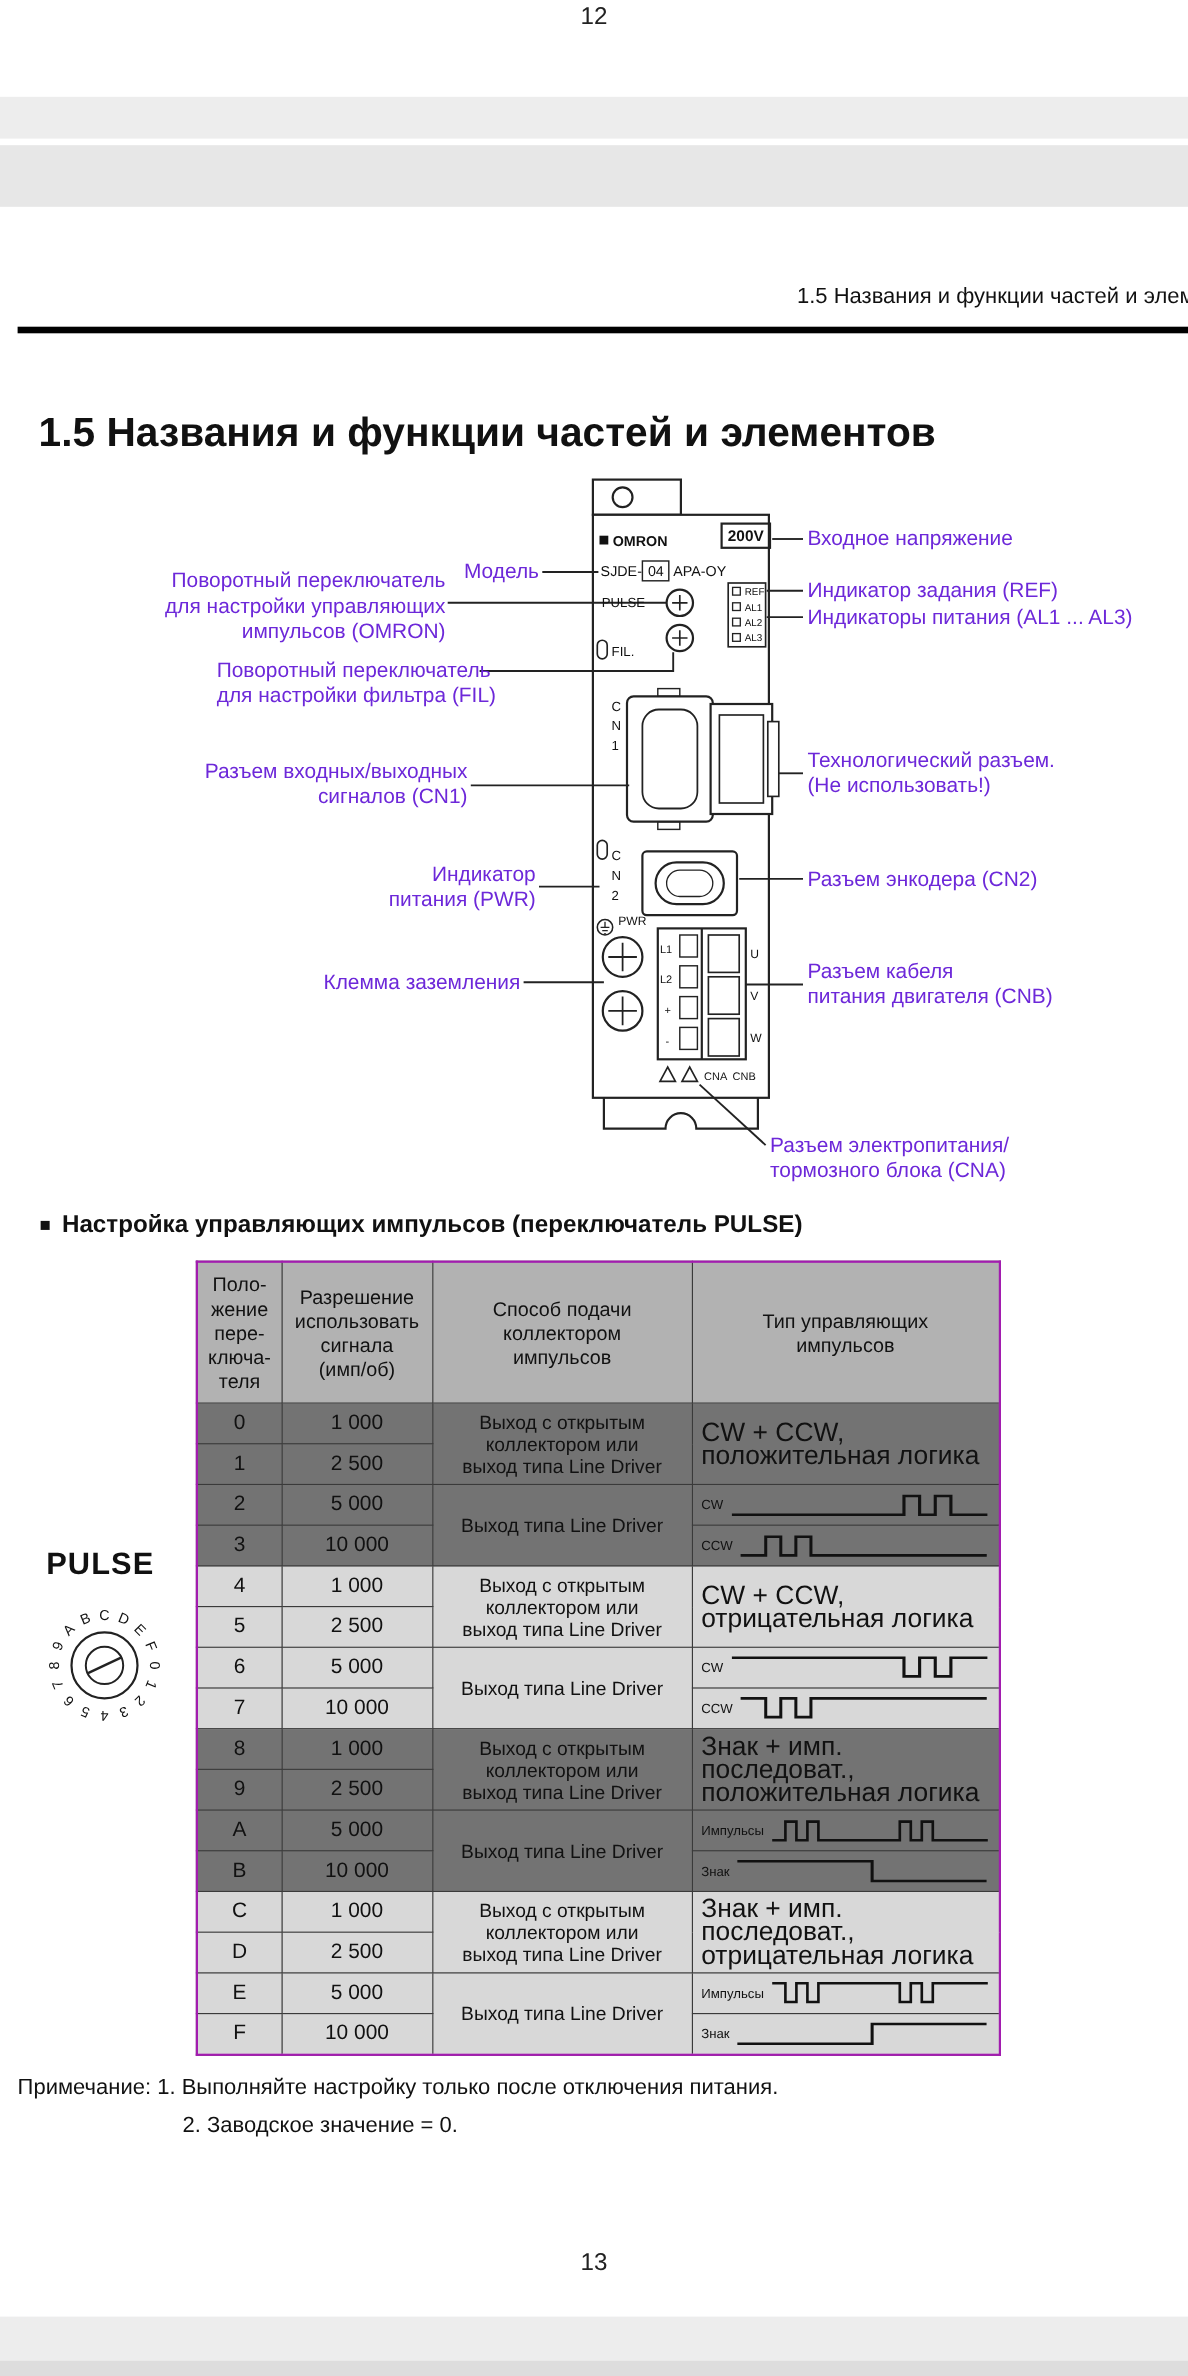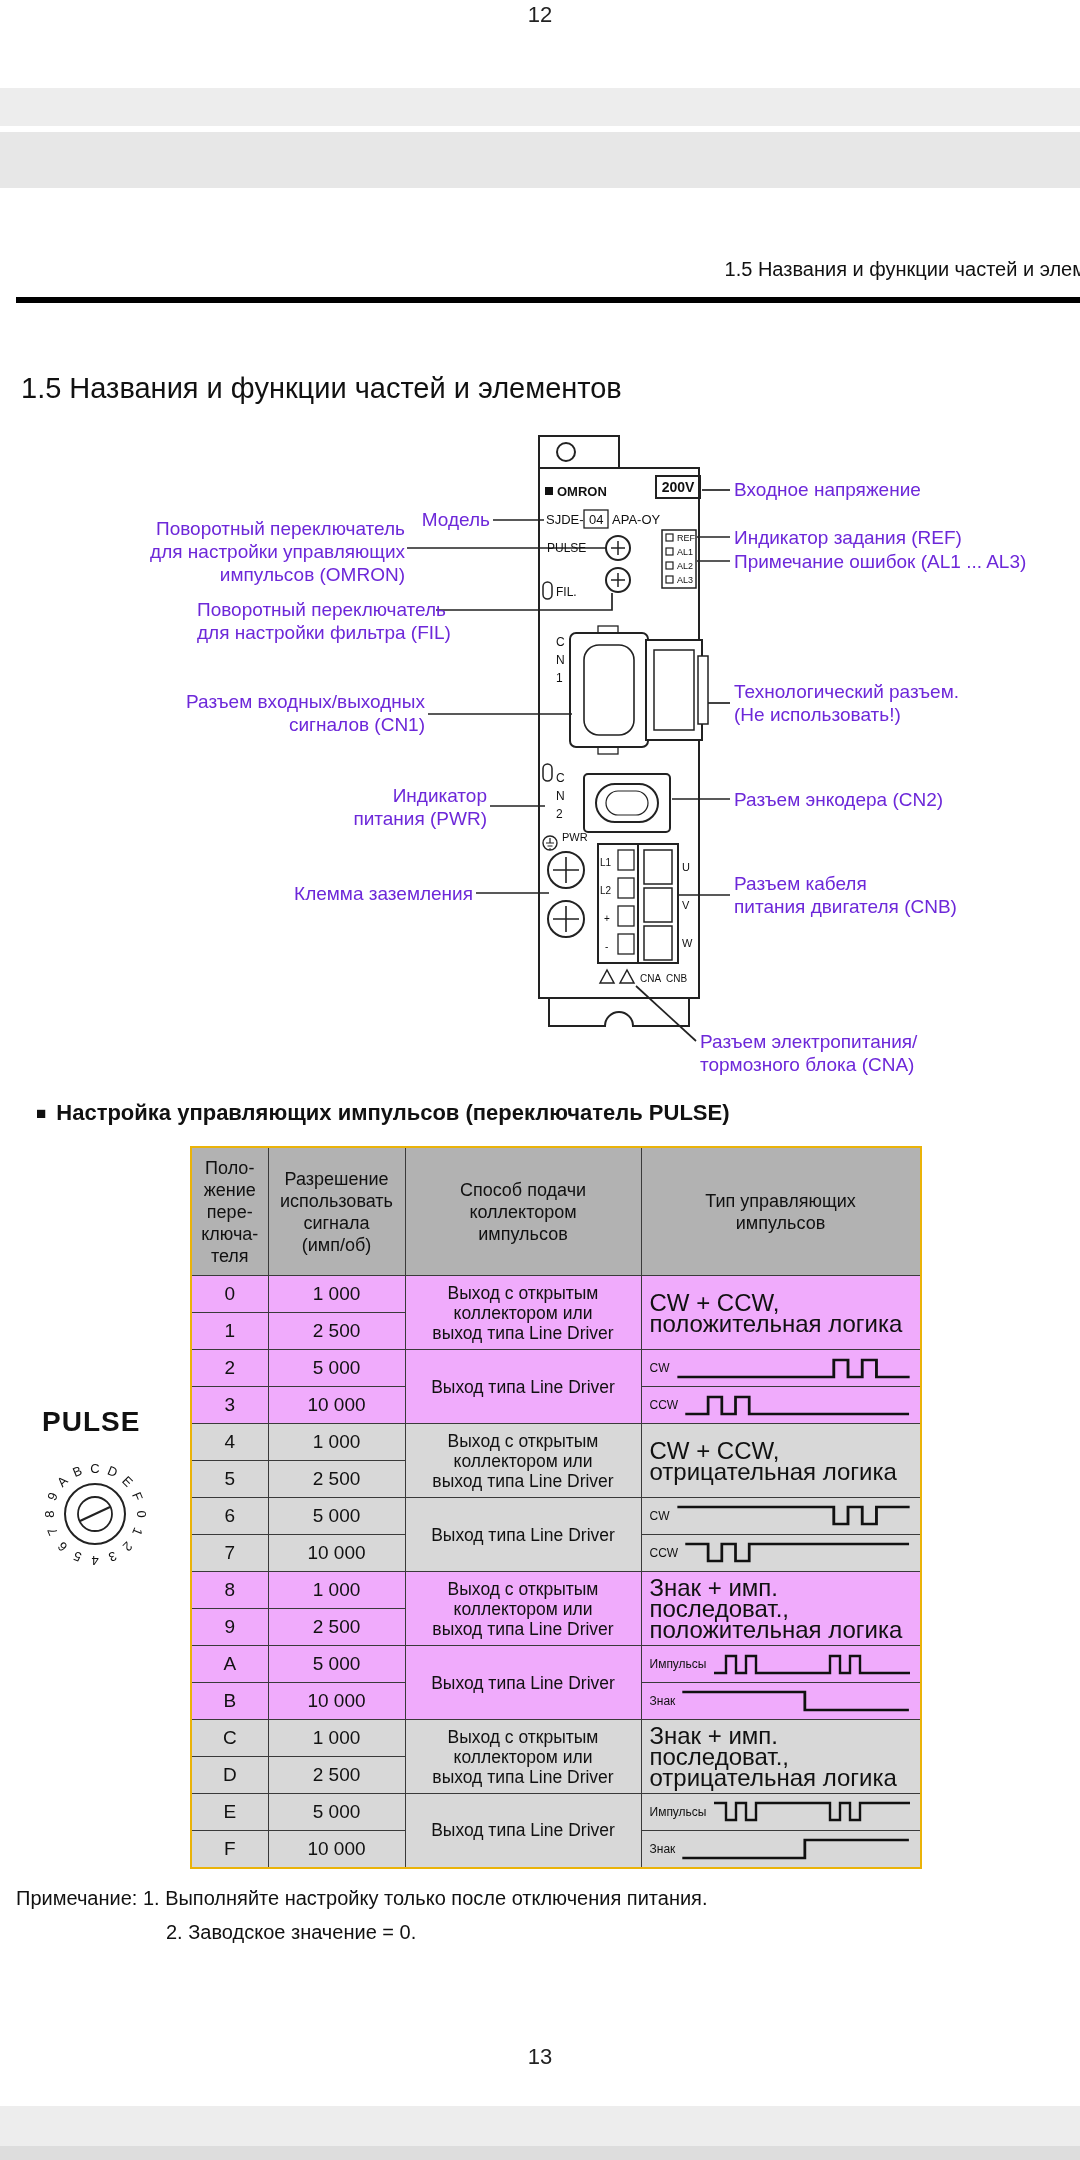--- a/index.html
+++ b/index.html
@@ -3,29 +3,29 @@
 <meta charset="utf-8">
 <style>
   html,body{margin:0;padding:0}
   body{width:1080px;height:2160px;position:relative;background:#fff;overflow:hidden;
        font-family:"Liberation Sans",sans-serif;color:#111;}
   .abs{position:absolute}
   .band{position:absolute;left:0;width:1080px}
   .pgnum{position:absolute;left:0;width:1080px;text-align:center;font-size:22px;color:#222}
   .runhdr{position:absolute;top:258px;right:-6px;font-size:20px;white-space:nowrap;color:#111}
   .rule{position:absolute;left:16px;top:297px;width:1064px;height:6px;background:#000}
-  .h1{position:absolute;left:21px;top:372px;font-size:29px;font-weight:normal}
+  .h1{position:absolute;left:35px;top:372px;font-size:37px;font-weight:bold}
   .lbl{position:absolute;font-size:19px;line-height:23px;color:#6d28d9;white-space:nowrap}
   .lbl.ra{text-align:right}
   svg.diagram{position:absolute;left:0;top:430px}
   svg text{font-family:"Liberation Sans",sans-serif}
   .sechdr{position:absolute;left:36px;top:1100px;font-size:22px;font-weight:bold;display:flex;align-items:center}
   .sechdr .sq{font-size:17px;margin-right:10px;line-height:1}
-  table.pulse{position:absolute;left:190px;top:1146px;border-collapse:collapse;table-layout:fixed;
-              background:#f0abfc;border:2px solid #eab308}
+  table.pulse{position:absolute;left:178px;top:1146px;border-collapse:collapse;table-layout:fixed;
+              background:#737373;border:2px solid #a21caf}
   .pulse td,.pulse th{border:1px solid #3a3a3a;font-weight:normal;vertical-align:middle;padding:0}
   .pulse thead th{background:#b2b2b2;font-size:18px;line-height:22px;height:127px;text-align:center}
   .pulse tbody tr{height:37px}
   .pulse td.pos,.pulse td.res{text-align:center;font-size:19px}
   .pulse td.method{text-align:center;font-size:17.5px;line-height:20px}
   .pulse td.type{font-size:24px;line-height:21px;padding-left:8px;text-align:left}
   .pulse td.wavecell{font-size:12px;padding-left:8px}
   .wavebox{display:flex;align-items:center;gap:5px;padding-right:8px}
   .wavebox .wl{flex:none}
   .wavebox svg{flex:1 1 auto;height:26px;min-width:0}
@@ -154,21 +154,21 @@
   <div>сигналов (CN1)</div>
 </div>
 <div class="lbl ra" style="left:287px;top:784px;width:200px">
   <div>Индикатор</div>
   <div>питания (PWR)</div>
 </div>
 <div class="lbl ra" style="left:273px;top:882px;width:200px">Клемма заземления</div>
 
 <div class="lbl" style="left:734px;top:478px">Входное напряжение</div>
 <div class="lbl" style="left:734px;top:526px">Индикатор задания (REF)</div>
-<div class="lbl" style="left:734px;top:550px">Примечание ошибок (AL1 ... AL3)</div>
+<div class="lbl" style="left:734px;top:550px">Индикаторы питания (AL1 ... AL3)</div>
 <div class="lbl" style="left:734px;top:680px">
   <div>Технологический разъем.</div>
   <div>(Не использовать!)</div>
 </div>
 <div class="lbl" style="left:734px;top:788px">Разъем энкодера (CN2)</div>
 <div class="lbl" style="left:734px;top:872px">
   <div>Разъем кабеля</div>
   <div>питания двигателя (CNB)</div>
 </div>
 <div class="lbl" style="left:700px;top:1030px">

